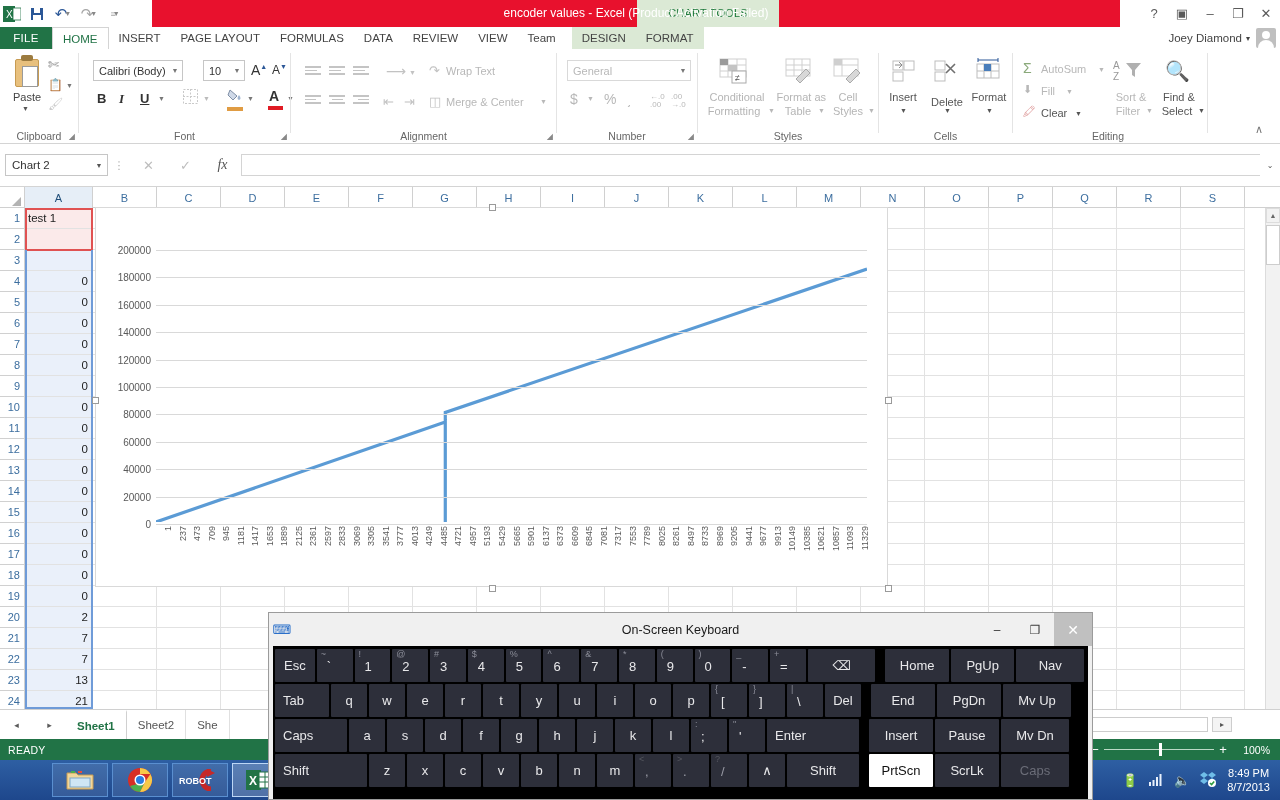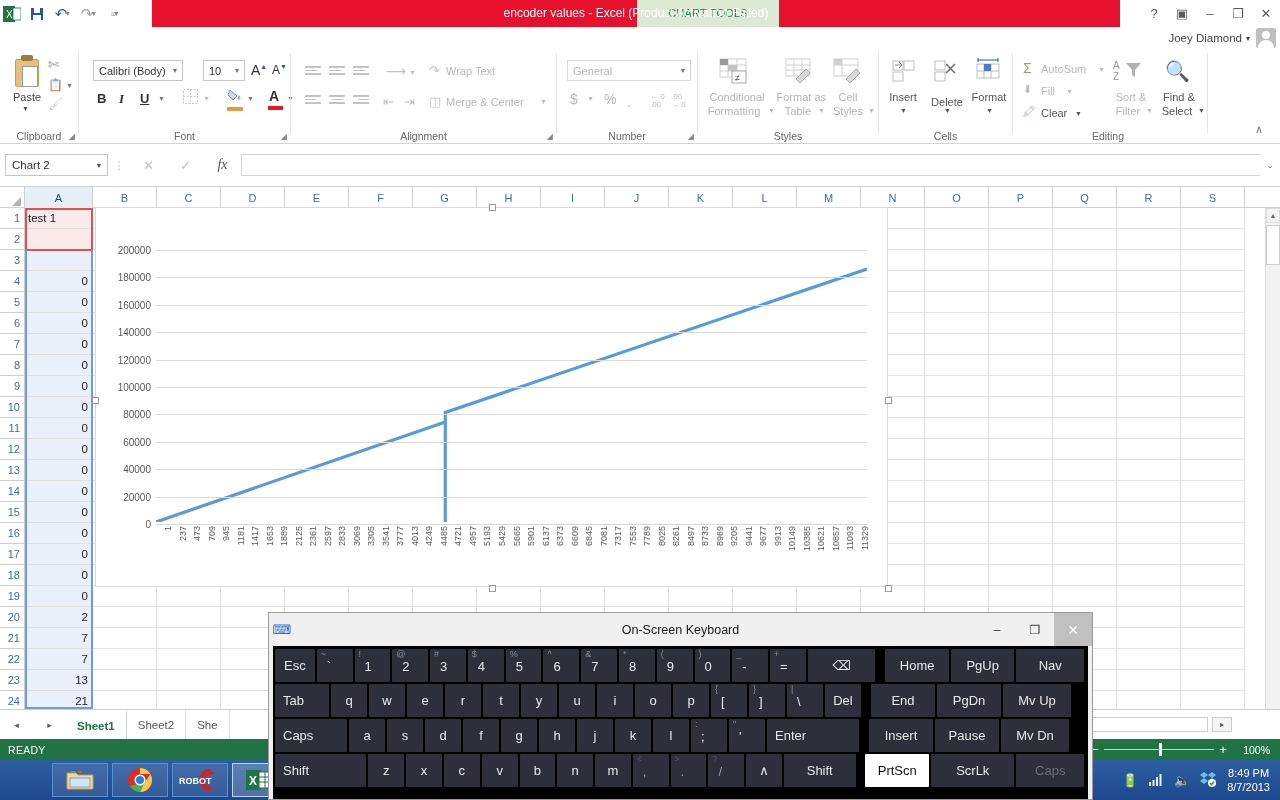--- a/index.html
+++ b/index.html
@@ -294,20 +294,35 @@
 
     <div class="win-ctl">
       <div>?</div>
       <div>▣</div>
       <div>–</div>
       <div>❐</div>
       <div>✕</div>
     </div>
   </div>
 
+  <div class="ribbon-tabs">
+    <div class="tab-file">FILE</div>
+    <div class="tab active">HOME</div>
+    <div class="tab">INSERT</div>
+    <div class="tab">PAGE LAYOUT</div>
+    <div class="tab">FORMULAS</div>
+    <div class="tab">DATA</div>
+    <div class="tab">REVIEW</div>
+    <div class="tab">VIEW</div>
+    <div class="tab">Team</div>
+    <div class="ct-wrap">
+      <div class="tab ct">DESIGN</div>
+      <div class="tab ct">FORMAT</div>
+    </div>
+  </div>
   <div class="user-area">
     <span>Joey Diamond</span>
     <span style="margin-left:4px;font-size:8px">▾</span>
     <span class="avatar"></span>
   </div>
 
   <div class="ribbon">
 
     <div class="rgroup" style="left:0;width:78px">
       <div class="paste-icon">
@@ -1405,19 +1420,19 @@
             <span class="lo" style="color: rgb(154, 156, 166);">.</span>
           </div>
           <div class="key dual" style="width: 36px;">
             <span class="up" style="color: rgb(85, 87, 95);">?</span>
             <span class="lo" style="color: rgb(154, 156, 166);">/</span>
           </div>
           <div class="key" style="width: 36px;">∧</div>
           <div class="key" style="width: 72px;">Shift</div>
           <div class="kgap"></div>
           <div class="key white" style="width: 64px;">PrtScn</div>
-          <div class="key" style="width: 84px;">ScrLk</div>
+          <div class="key" style="width: 64px;">ScrLk</div>
           <div class="key disabled" style="width: 68px;">Caps</div>
         </div>
       </div>
   </div>
 
 </div>
 
 </body></html>

